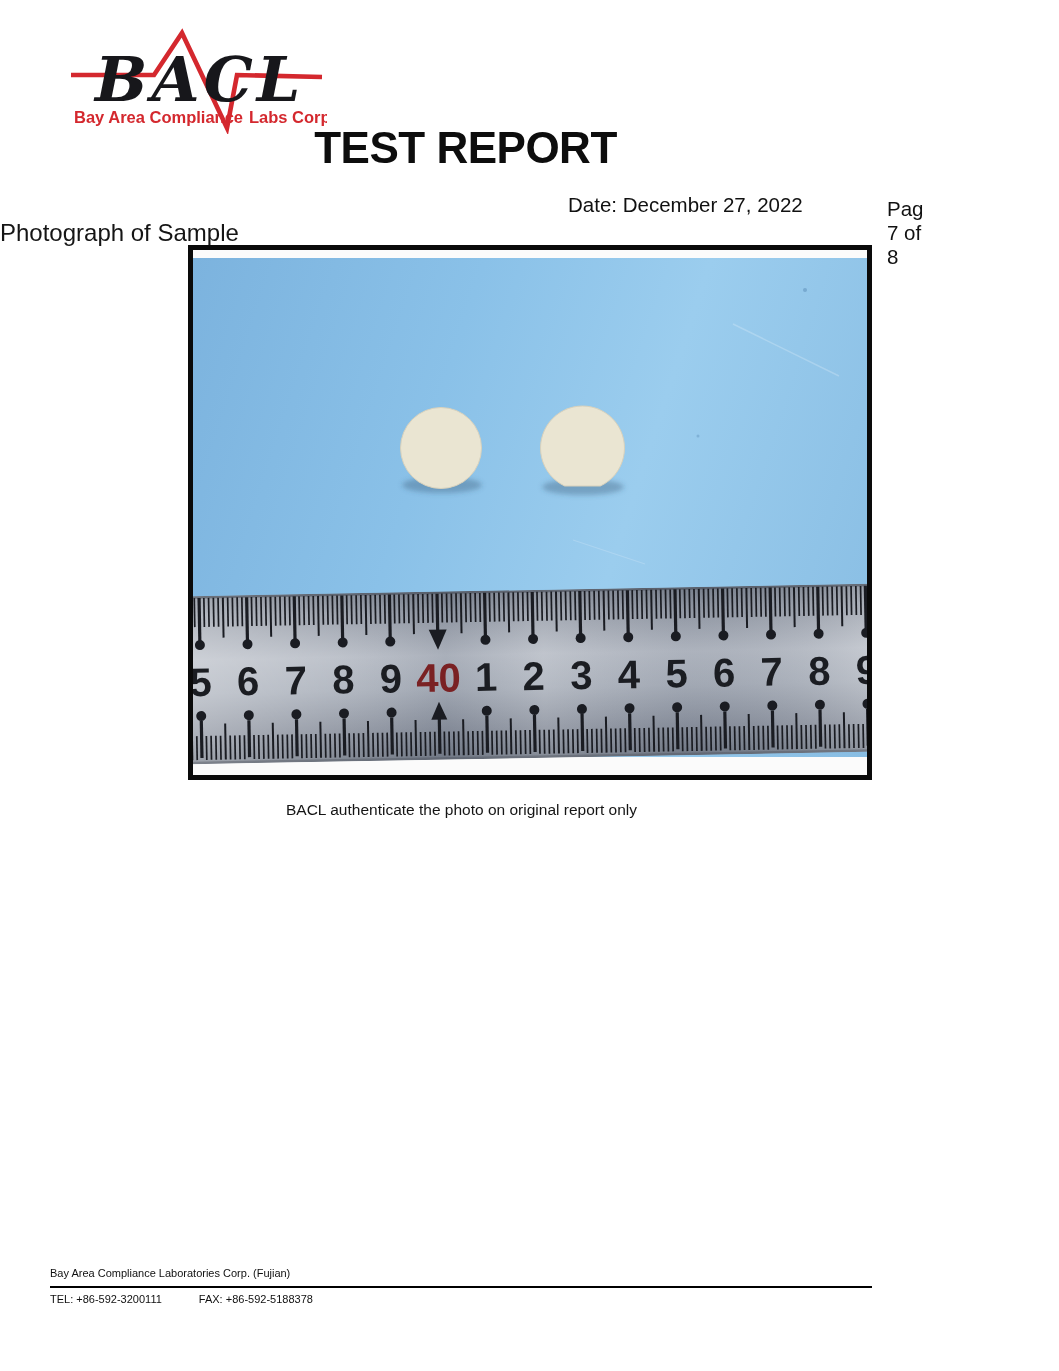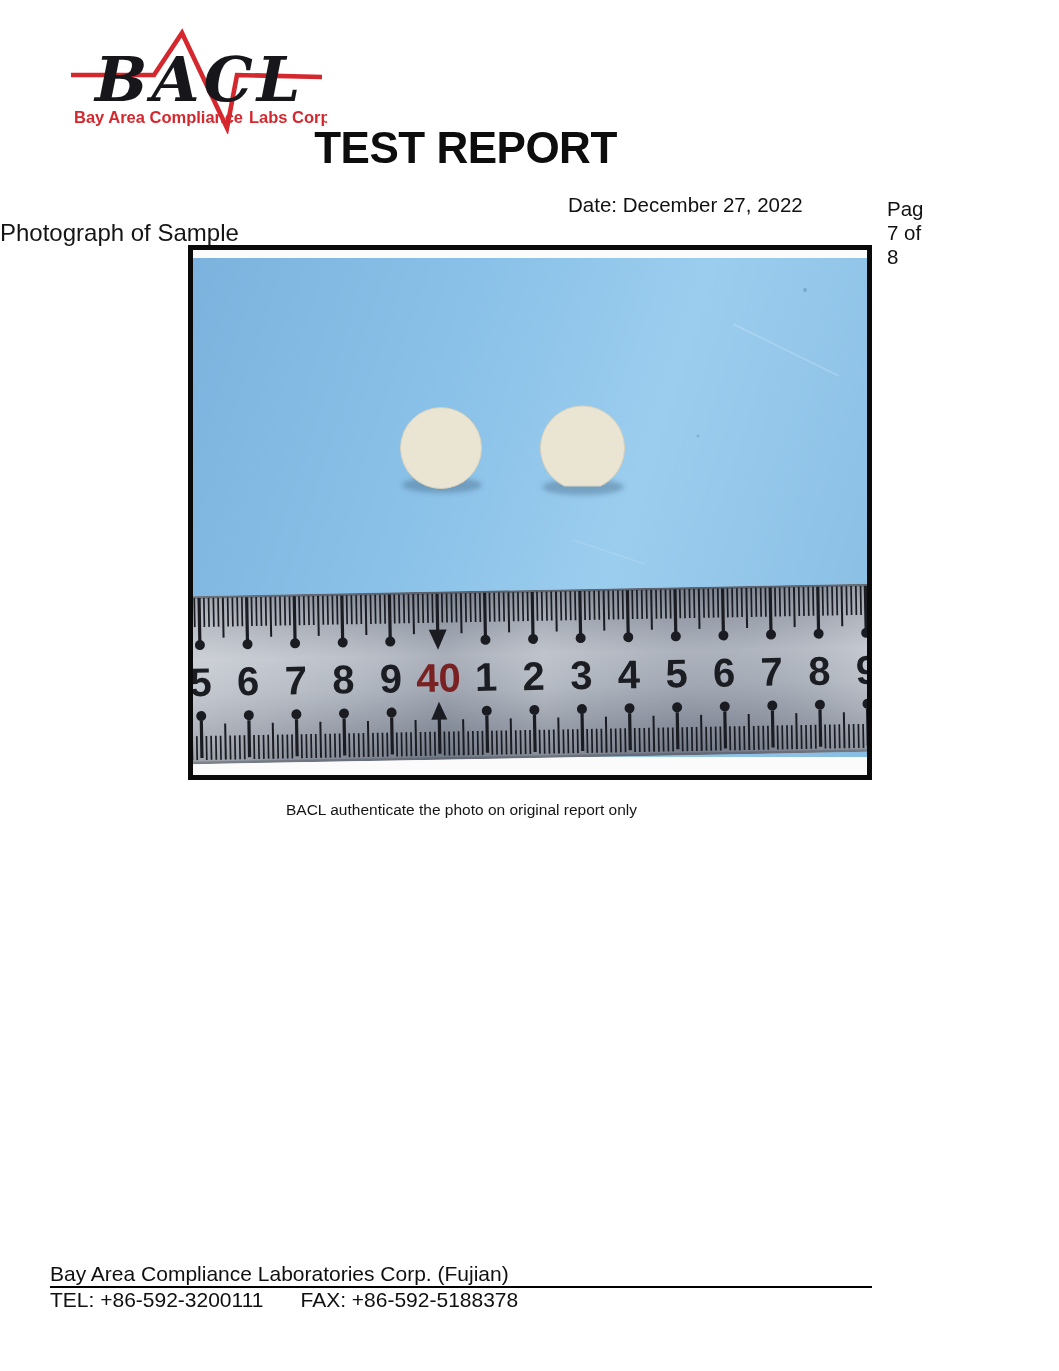--- a/index.html
+++ b/index.html
@@ -22,21 +22,21 @@
          background:#fbfbfb;overflow:hidden;box-sizing:border-box;}
   .blue{position:absolute;left:0;right:0;top:8px;height:499px;
         background:linear-gradient(108deg,#7cb3de 0%,#8ac1e8 35%,#9bcdee 62%,#88bde3 100%);}
   .samples{position:absolute;left:0;top:8px;}
   .ruler-box{position:absolute;left:-13px;top:340px;width:700px;height:168px;
              transform:rotate(-1.05deg);}
 
   .caption{left:0;right:0;top:801px;text-align:center;font-size:15.5px;color:#151515;}
 
   
-  .footer{left:50px;right:51px;top:1263px;font-size:21px;line-height:21px;color:#101010;}
+  .footer{left:50px;right:51px;top:1263px;font-size:11px;line-height:21px;color:#101010;}
   .company{border-bottom:2px solid #000;padding-bottom:2px;}
   .address{padding-top:2px;}
   .telfax{padding-top:1px;}
   .fax{margin-left:37px;}
 </style>
 </head>
 <body>
 
 <div class="page">
 

